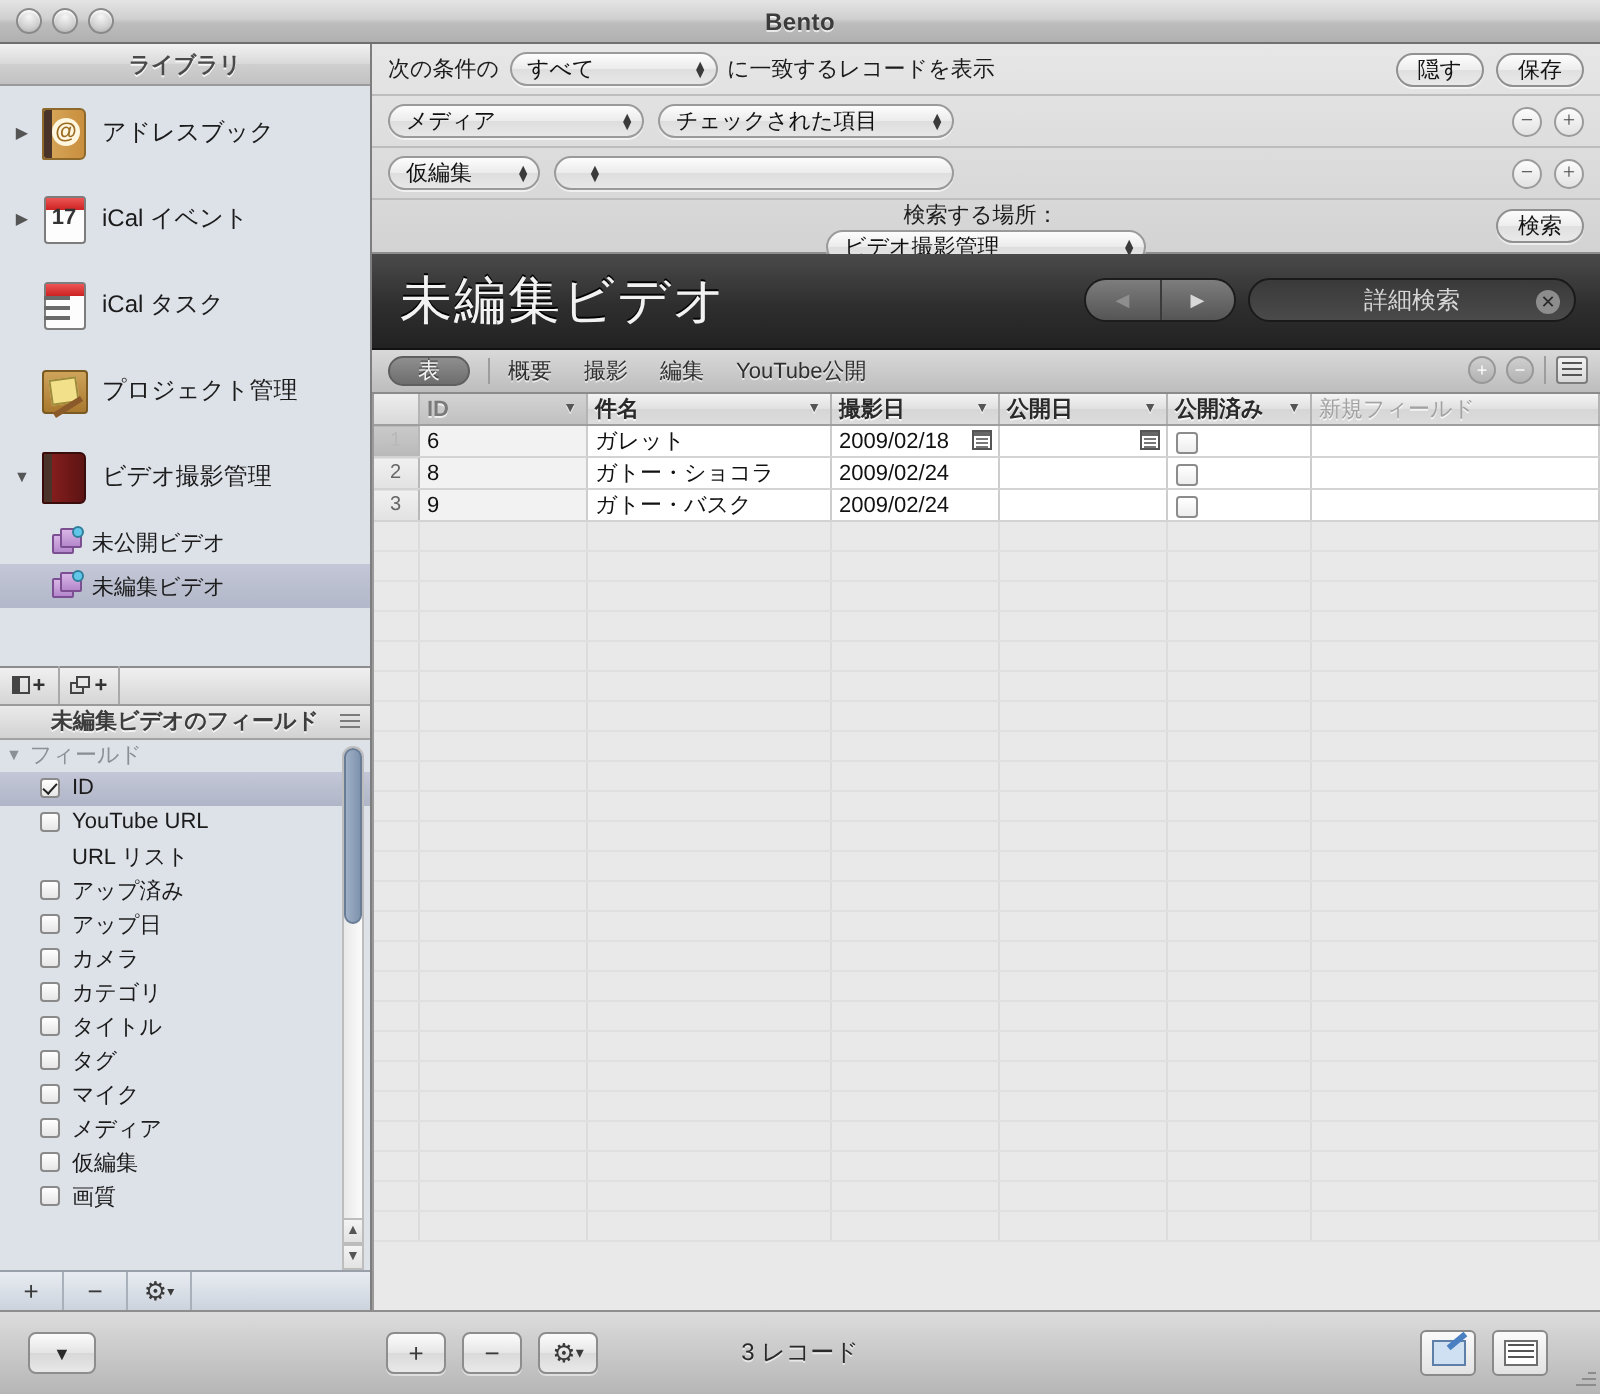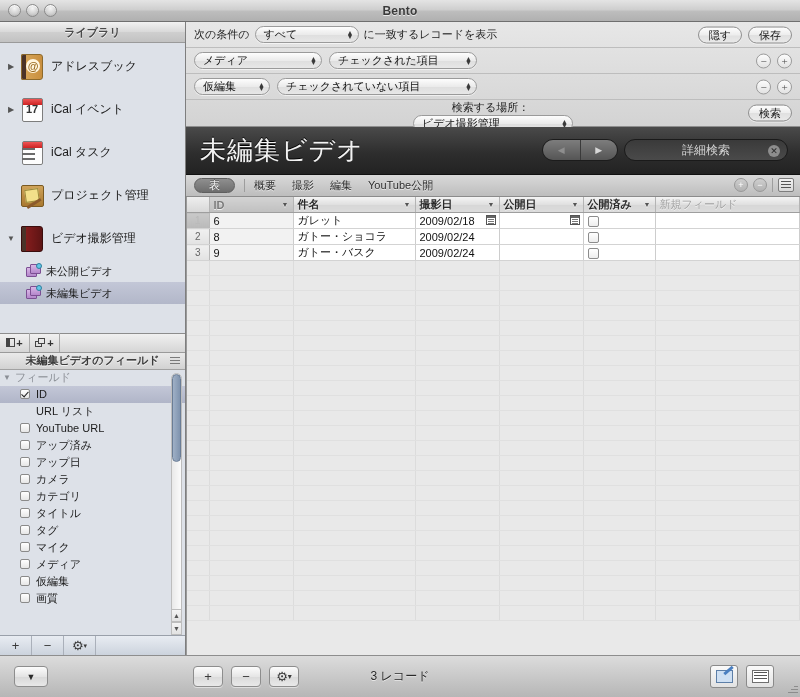--- a/index.html
+++ b/index.html
@@ -341,26 +341,26 @@
         <div class="fld-group">
           <span class="tri">▼</span>
           <span>フィールド</span>
         </div>
 
         <div class="fld-row sel">
           <span class="cb on"></span>
           <span>ID</span>
         </div>
         <div class="fld-row">
+          <span class="cb"></span>
+          <span>YouTube URL</span>
+        </div>
+        <div class="fld-row">
           <span class="cb hidden"></span>
           <span>URL リスト</span>
-        </div>
-        <div class="fld-row">
-          <span class="cb"></span>
-          <span>YouTube URL</span>
         </div>
         <div class="fld-row">
           <span class="cb"></span>
           <span>アップ済み</span>
         </div>
         <div class="fld-row">
           <span class="cb"></span>
           <span>アップ日</span>
         </div>
         <div class="fld-row">
@@ -460,21 +460,20 @@
 
         <div class="frow">
           <span class="pop" style="width:76px">
             <span class="txt">仮編集</span>
             <span class="arrows">
                 <span>▲</span>
                 <span>▼</span>
               </span>
           </span>
           <span class="pop" style="width:200px;margin-left:7px">
-            <span class="txt">チェックされていない項目</span>
             <span class="arrows">
                 <span>▲</span>
                 <span>▼</span>
               </span>
           </span>
           <span class="right-grp">
             <span class="circ">−</span>
             <span class="circ">+</span>
           </span>
         </div>

